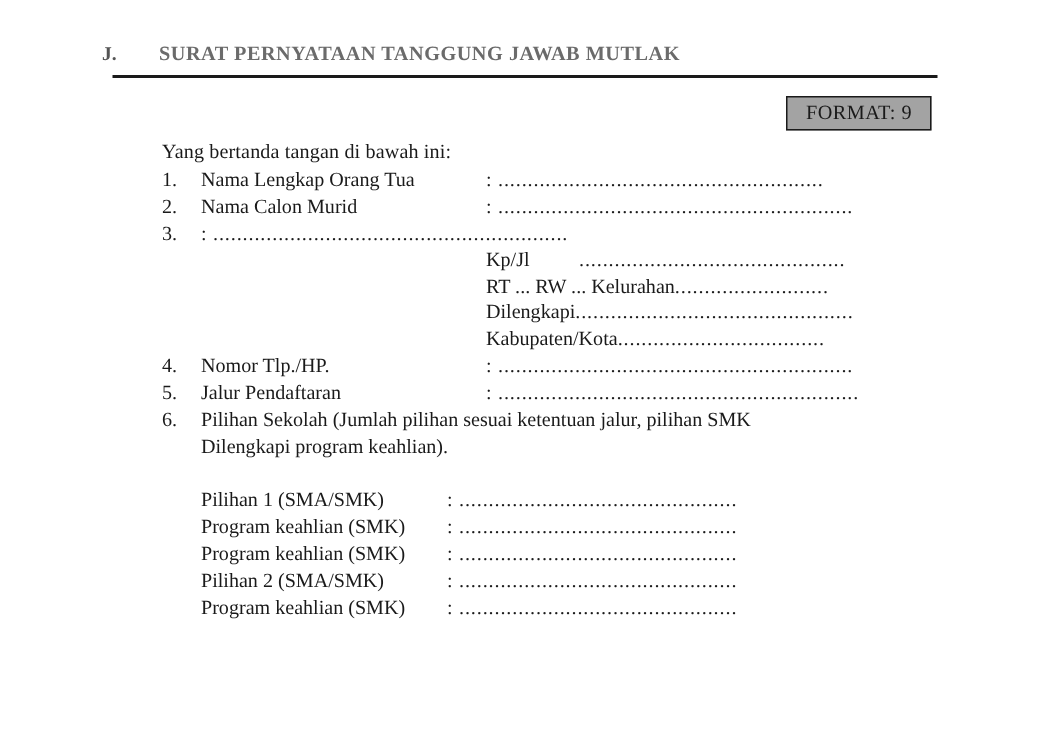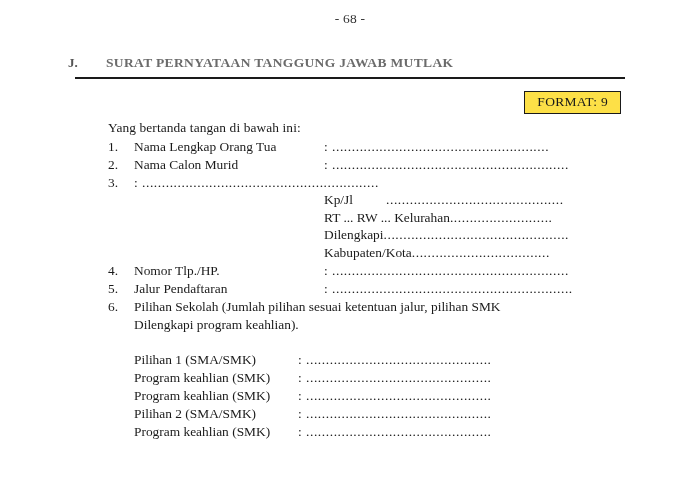--- a/index.html
+++ b/index.html
@@ -56,21 +56,21 @@
     justify-content: flex-end;
     padding-right: 79px;
     margin-top: 12px;
   }
   .format-box {
     border: 1.2px solid #1a1a1a;
     padding: 2px 12px 3px 12px;
     font-size: 13.5px;
     color: #1a1a1a;
     letter-spacing: 0.3px;
-    background: #fde047;
+    background: #a3a3a3;
   }
   .body {
     padding-left: 108px;
     padding-right: 60px;
     margin-top: 7px;
     font-size: 13.4px;
     line-height: 1.0;
   }
   .intro {
     margin-bottom: 6px;
@@ -136,21 +136,20 @@
   .item6-cont {
     padding-left: 26px;
     margin-bottom: 22px;
   }
 </style>
 </head>
 <body>
 
 <div class="page">
 
-  <div class="page-number">- 68 -</div>
 
   <div class="heading-row">
     <span class="heading-letter">J.</span>
     <span class="heading-title">SURAT PERNYATAAN TANGGUNG JAWAB MUTLAK</span>
   </div>
   <hr class="hr-thick">
 
   <div class="format-box-wrap">
     <div class="format-box">FORMAT: 9</div>
   </div>

